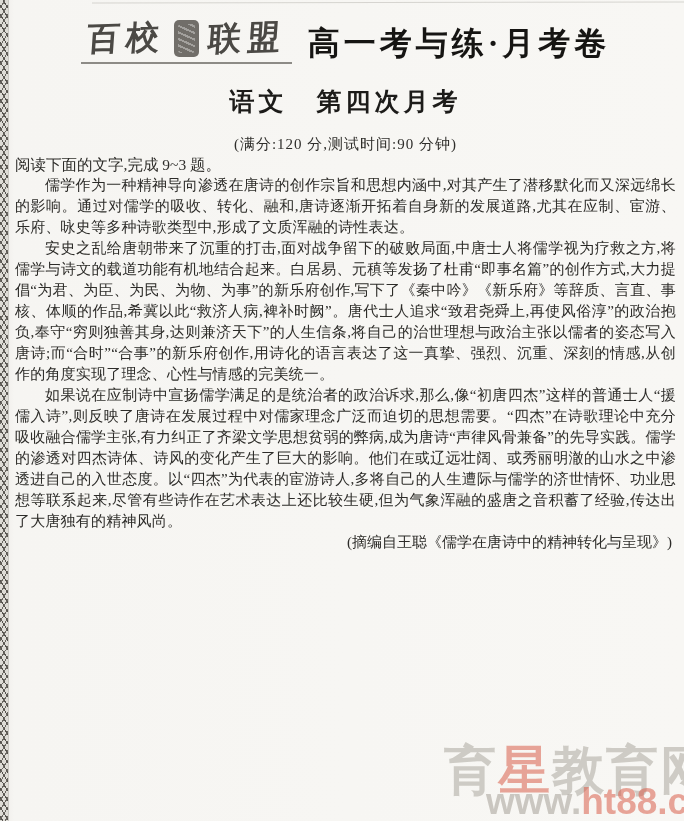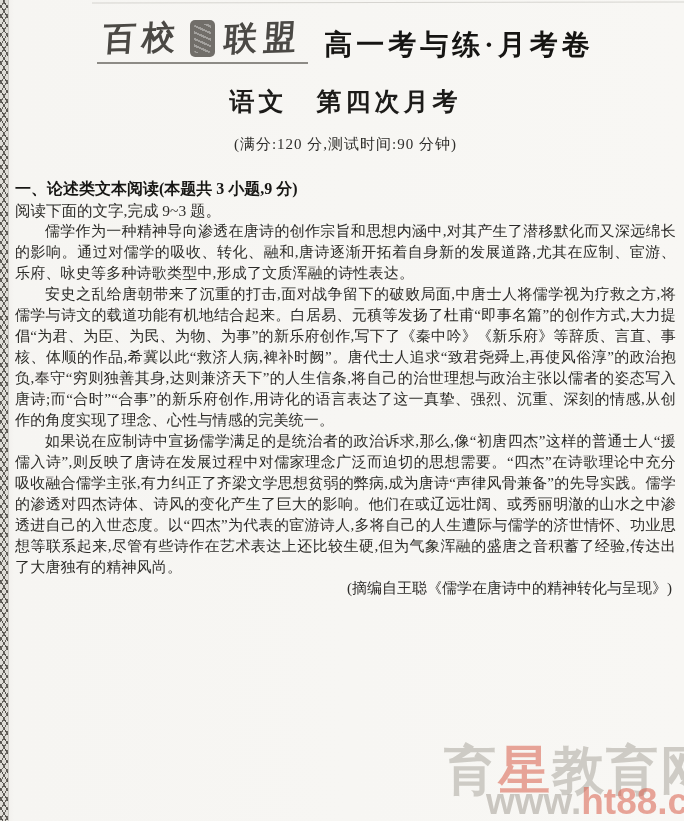--- a/index.html
+++ b/index.html
@@ -44,21 +44,21 @@
   }
   .seal {
     position: relative; width: 25px; height: 37px;
     background: #716e69; border-radius: 5px; flex: 0 0 auto;
   }
   .seal::after {
     content: ""; position: absolute; inset: 4px; border-radius: 3px;
     background: repeating-linear-gradient(24deg, rgba(255,255,255,.35) 0 2px, transparent 2px 6px);
   }
   .series-title {
-    font-size: 28px; font-weight: 900; letter-spacing: 4px;
+    font-size: 32px; font-weight: 900; letter-spacing: 4px;
     color: #161513; line-height: 1.2; padding-bottom: 2px; font-family: Liberation Serif, serif;
   }
   .subject-title {
     text-align: center; margin-top: 21px;
     font-size: 25px; font-weight: 700; letter-spacing: 4px; color: #1c1b19;
   }
   .exam-info {
     text-align: center; margin-top: 17px;
     font-size: 15px; letter-spacing: 1px; color: #2f2e2b;
   }
@@ -100,21 +100,20 @@
         <span class="logo-char">百校</span>
         <span class="seal"></span>
         <span class="logo-char">联盟</span>
       </div>
       <div class="series-title">高一考与练·月考卷</div>
     </div>
 
     <div class="subject-title">语文　第四次月考</div>
     <div class="exam-info">(满分:120 分,测试时间:90 分钟)</div>
 
-    <div class="section-heading">一、论述类文本阅读(本题共 3 小题,9 分)</div>
     <div class="instruction">阅读下面的文字,完成 9~3 题。</div>
 
     <p class="para">儒学作为一种精神导向渗透在唐诗的创作宗旨和思想内涵中,对其产生了潜移默化而又深远绵长的影响。通过对儒学的吸收、转化、融和,唐诗逐渐开拓着自身新的发展道路,尤其在应制、宦游、乐府、咏史等多种诗歌类型中,形成了文质浑融的诗性表达。</p>
     <p class="para">安史之乱给唐朝带来了沉重的打击,面对战争留下的破败局面,中唐士人将儒学视为疗救之方,将儒学与诗文的载道功能有机地结合起来。白居易、元稹等发扬了杜甫“即事名篇”的创作方式,大力提倡“为君、为臣、为民、为物、为事”的新乐府创作,写下了《秦中吟》《新乐府》等辞质、言直、事核、体顺的作品,希冀以此“救济人病,裨补时阙”。唐代士人追求“致君尧舜上,再使风俗淳”的政治抱负,奉守“穷则独善其身,达则兼济天下”的人生信条,将自己的治世理想与政治主张以儒者的姿态写入唐诗;而“合时”“合事”的新乐府创作,用诗化的语言表达了这一真挚、强烈、沉重、深刻的情感,从创作的角度实现了理念、心性与情感的完美统一。</p>
     <p class="para">如果说在应制诗中宣扬儒学满足的是统治者的政治诉求,那么,像“初唐四杰”这样的普通士人“援儒入诗”,则反映了唐诗在发展过程中对儒家理念广泛而迫切的思想需要。“四杰”在诗歌理论中充分吸收融合儒学主张,有力纠正了齐梁文学思想贫弱的弊病,成为唐诗“声律风骨兼备”的先导实践。儒学的渗透对四杰诗体、诗风的变化产生了巨大的影响。他们在或辽远壮阔、或秀丽明澈的山水之中渗透进自己的入世态度。以“四杰”为代表的宦游诗人,多将自己的人生遭际与儒学的济世情怀、功业思想等联系起来,尽管有些诗作在艺术表达上还比较生硬,但为气象浑融的盛唐之音积蓄了经验,传达出了大唐独有的精神风尚。</p>
 
     <div class="attribution">(摘编自王聪《儒学在唐诗中的精神转化与呈现》)</div>
 
   </div>
 

